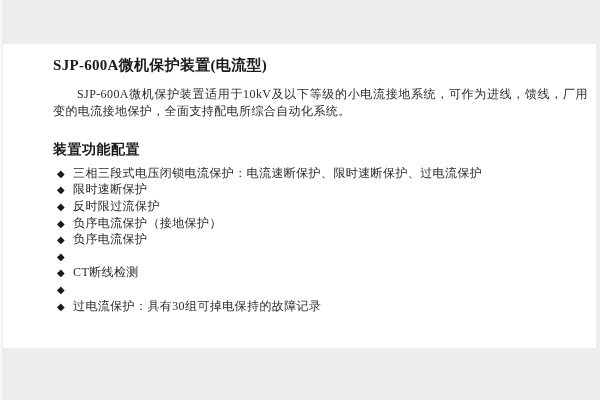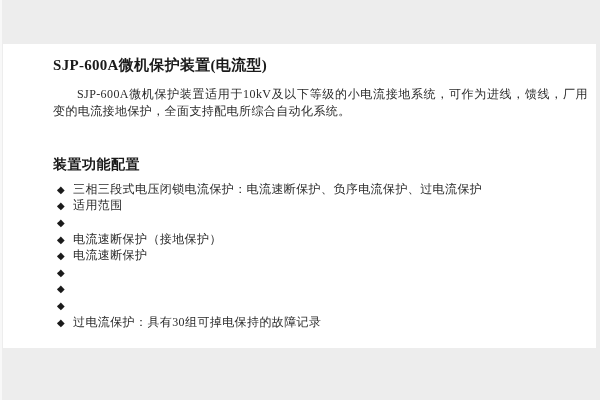--- a/index.html
+++ b/index.html
@@ -33,21 +33,21 @@
   }
   .section-heading {
     font-family: "Liberation Sans", sans-serif;
     font-weight: bold;
     font-size: 14px;
     line-height: 17px;
     color: #1a1a1a;
     letter-spacing: 0.5px;
   }
   .heading-scope { margin-top: 15px; }
-  .heading-features { margin-top: 38px; font-family: Liberation Mono, monospace; }
+  .heading-features { margin-top: 22px; }
   .scope-paragraph {
     margin-top: 12px;
     font-family: Liberation Serif, serif;
     font-size: 12px;
     line-height: 16.5px;
     color: #2b2b2b;
     text-indent: 2em;
     text-align: justify;
     letter-spacing: 0.4px;
   }
@@ -85,42 +85,44 @@
   <div class="doc-title">SJP-600A微机保护装置(电流型)</div>
 
 
   <p class="scope-paragraph">SJP-600A微机保护装置适用于10kV及以下等级的小电流接地系统，可作为进线，馈线，厂用变的电流接地保护，全面支持配电所综合自动化系统。</p>
 
   <div class="section-heading heading-features">装置功能配置</div>
 
   <ul class="feature-list">
     <li class="feature-item">
       <span class="diamond-bullet">◆</span>
-      <span>三相三段式电压闭锁电流保护：电流速断保护、负序电流保护、过电流保护</span>
+      <span>三相三段式电压闭锁电流保护：电流速断保护、限时速断保护、过电流保护</span>
     </li>
     <li class="feature-item">
       <span class="diamond-bullet">◆</span>
-      <span>适用范围</span>
+      <span>限时速断保护</span>
+    </li>
+    <li class="feature-item">
+      <span class="diamond-bullet">◆</span>
+      <span>反时限过流保护</span>
+    </li>
+    <li class="feature-item">
+      <span class="diamond-bullet">◆</span>
+      <span>负序电流保护（接地保护）</span>
+    </li>
+    <li class="feature-item">
+      <span class="diamond-bullet">◆</span>
+      <span>负序电流保护</span>
     </li>
     <li class="feature-item">
       <span class="diamond-bullet">◆</span>
     </li>
     <li class="feature-item">
       <span class="diamond-bullet">◆</span>
-      <span>电流速断保护（接地保护）</span>
-    </li>
-    <li class="feature-item">
-      <span class="diamond-bullet">◆</span>
-      <span>电流速断保护</span>
-    </li>
-    <li class="feature-item">
-      <span class="diamond-bullet">◆</span>
-    </li>
-    <li class="feature-item">
-      <span class="diamond-bullet">◆</span>
+      <span>CT断线检测</span>
     </li>
     <li class="feature-item">
       <span class="diamond-bullet">◆</span>
     </li>
     <li class="feature-item">
       <span class="diamond-bullet">◆</span>
       <span>过电流保护：具有30组可掉电保持的故障记录</span>
     </li>
   </ul>
 

